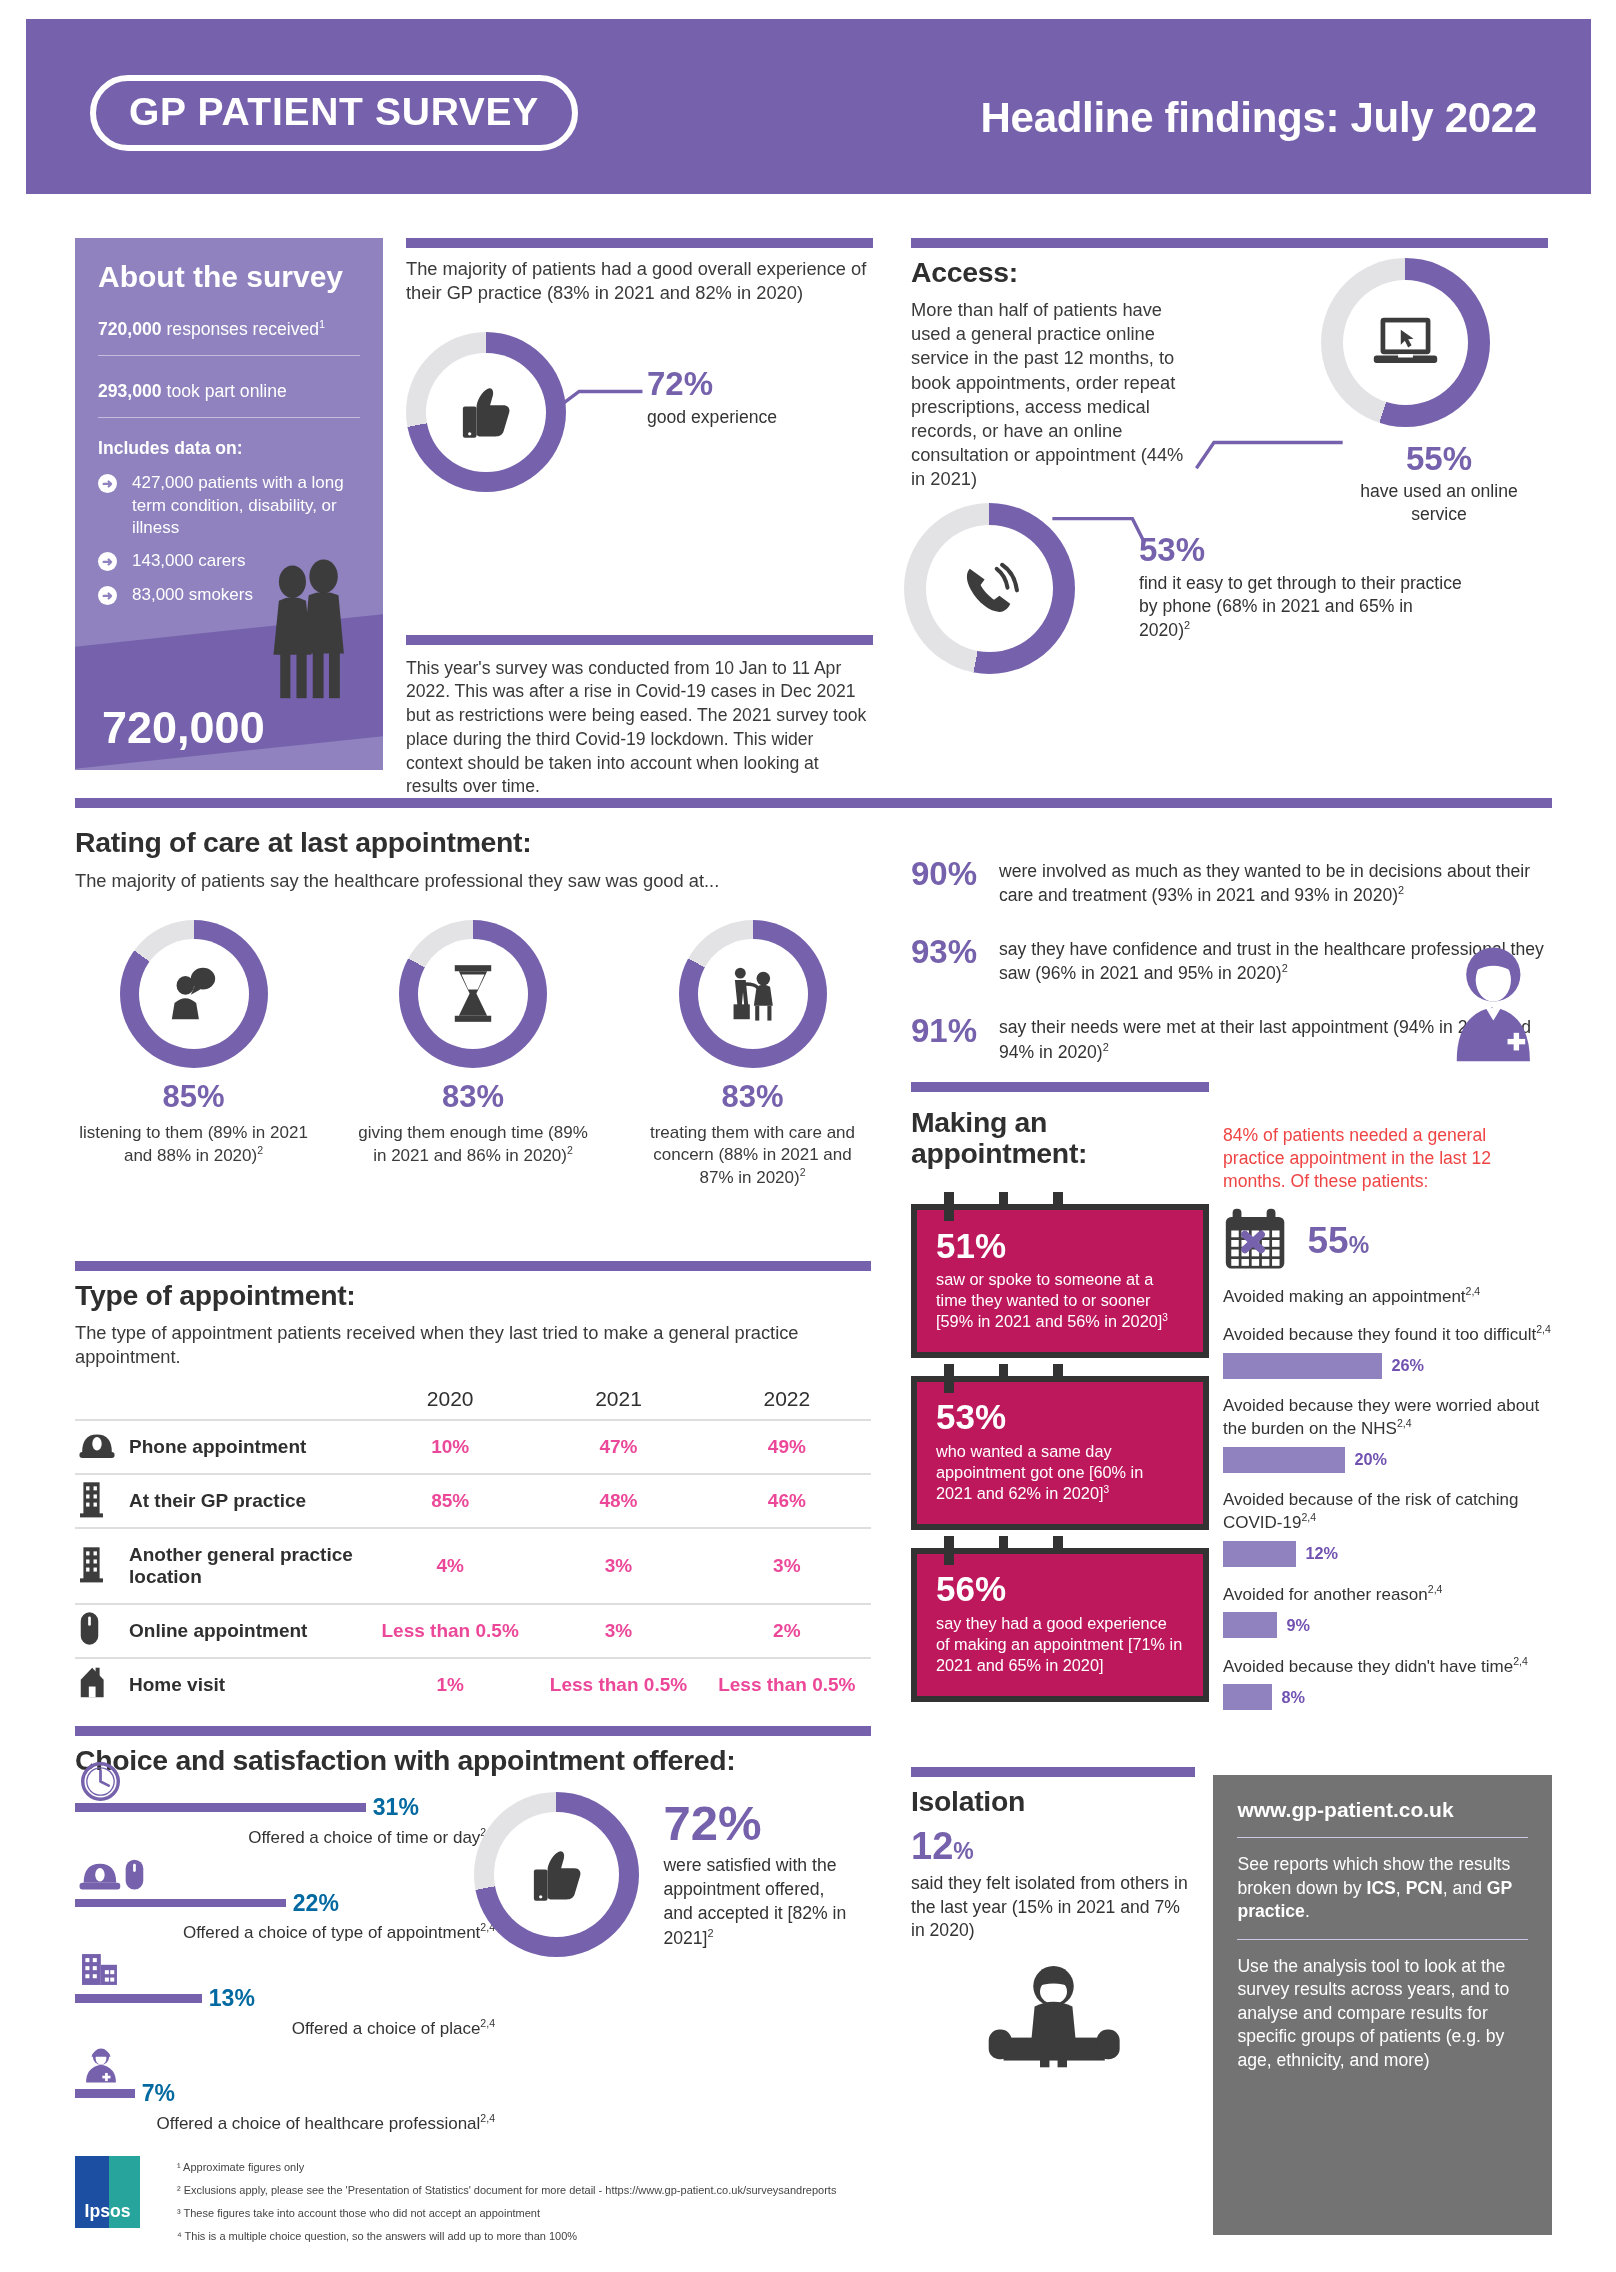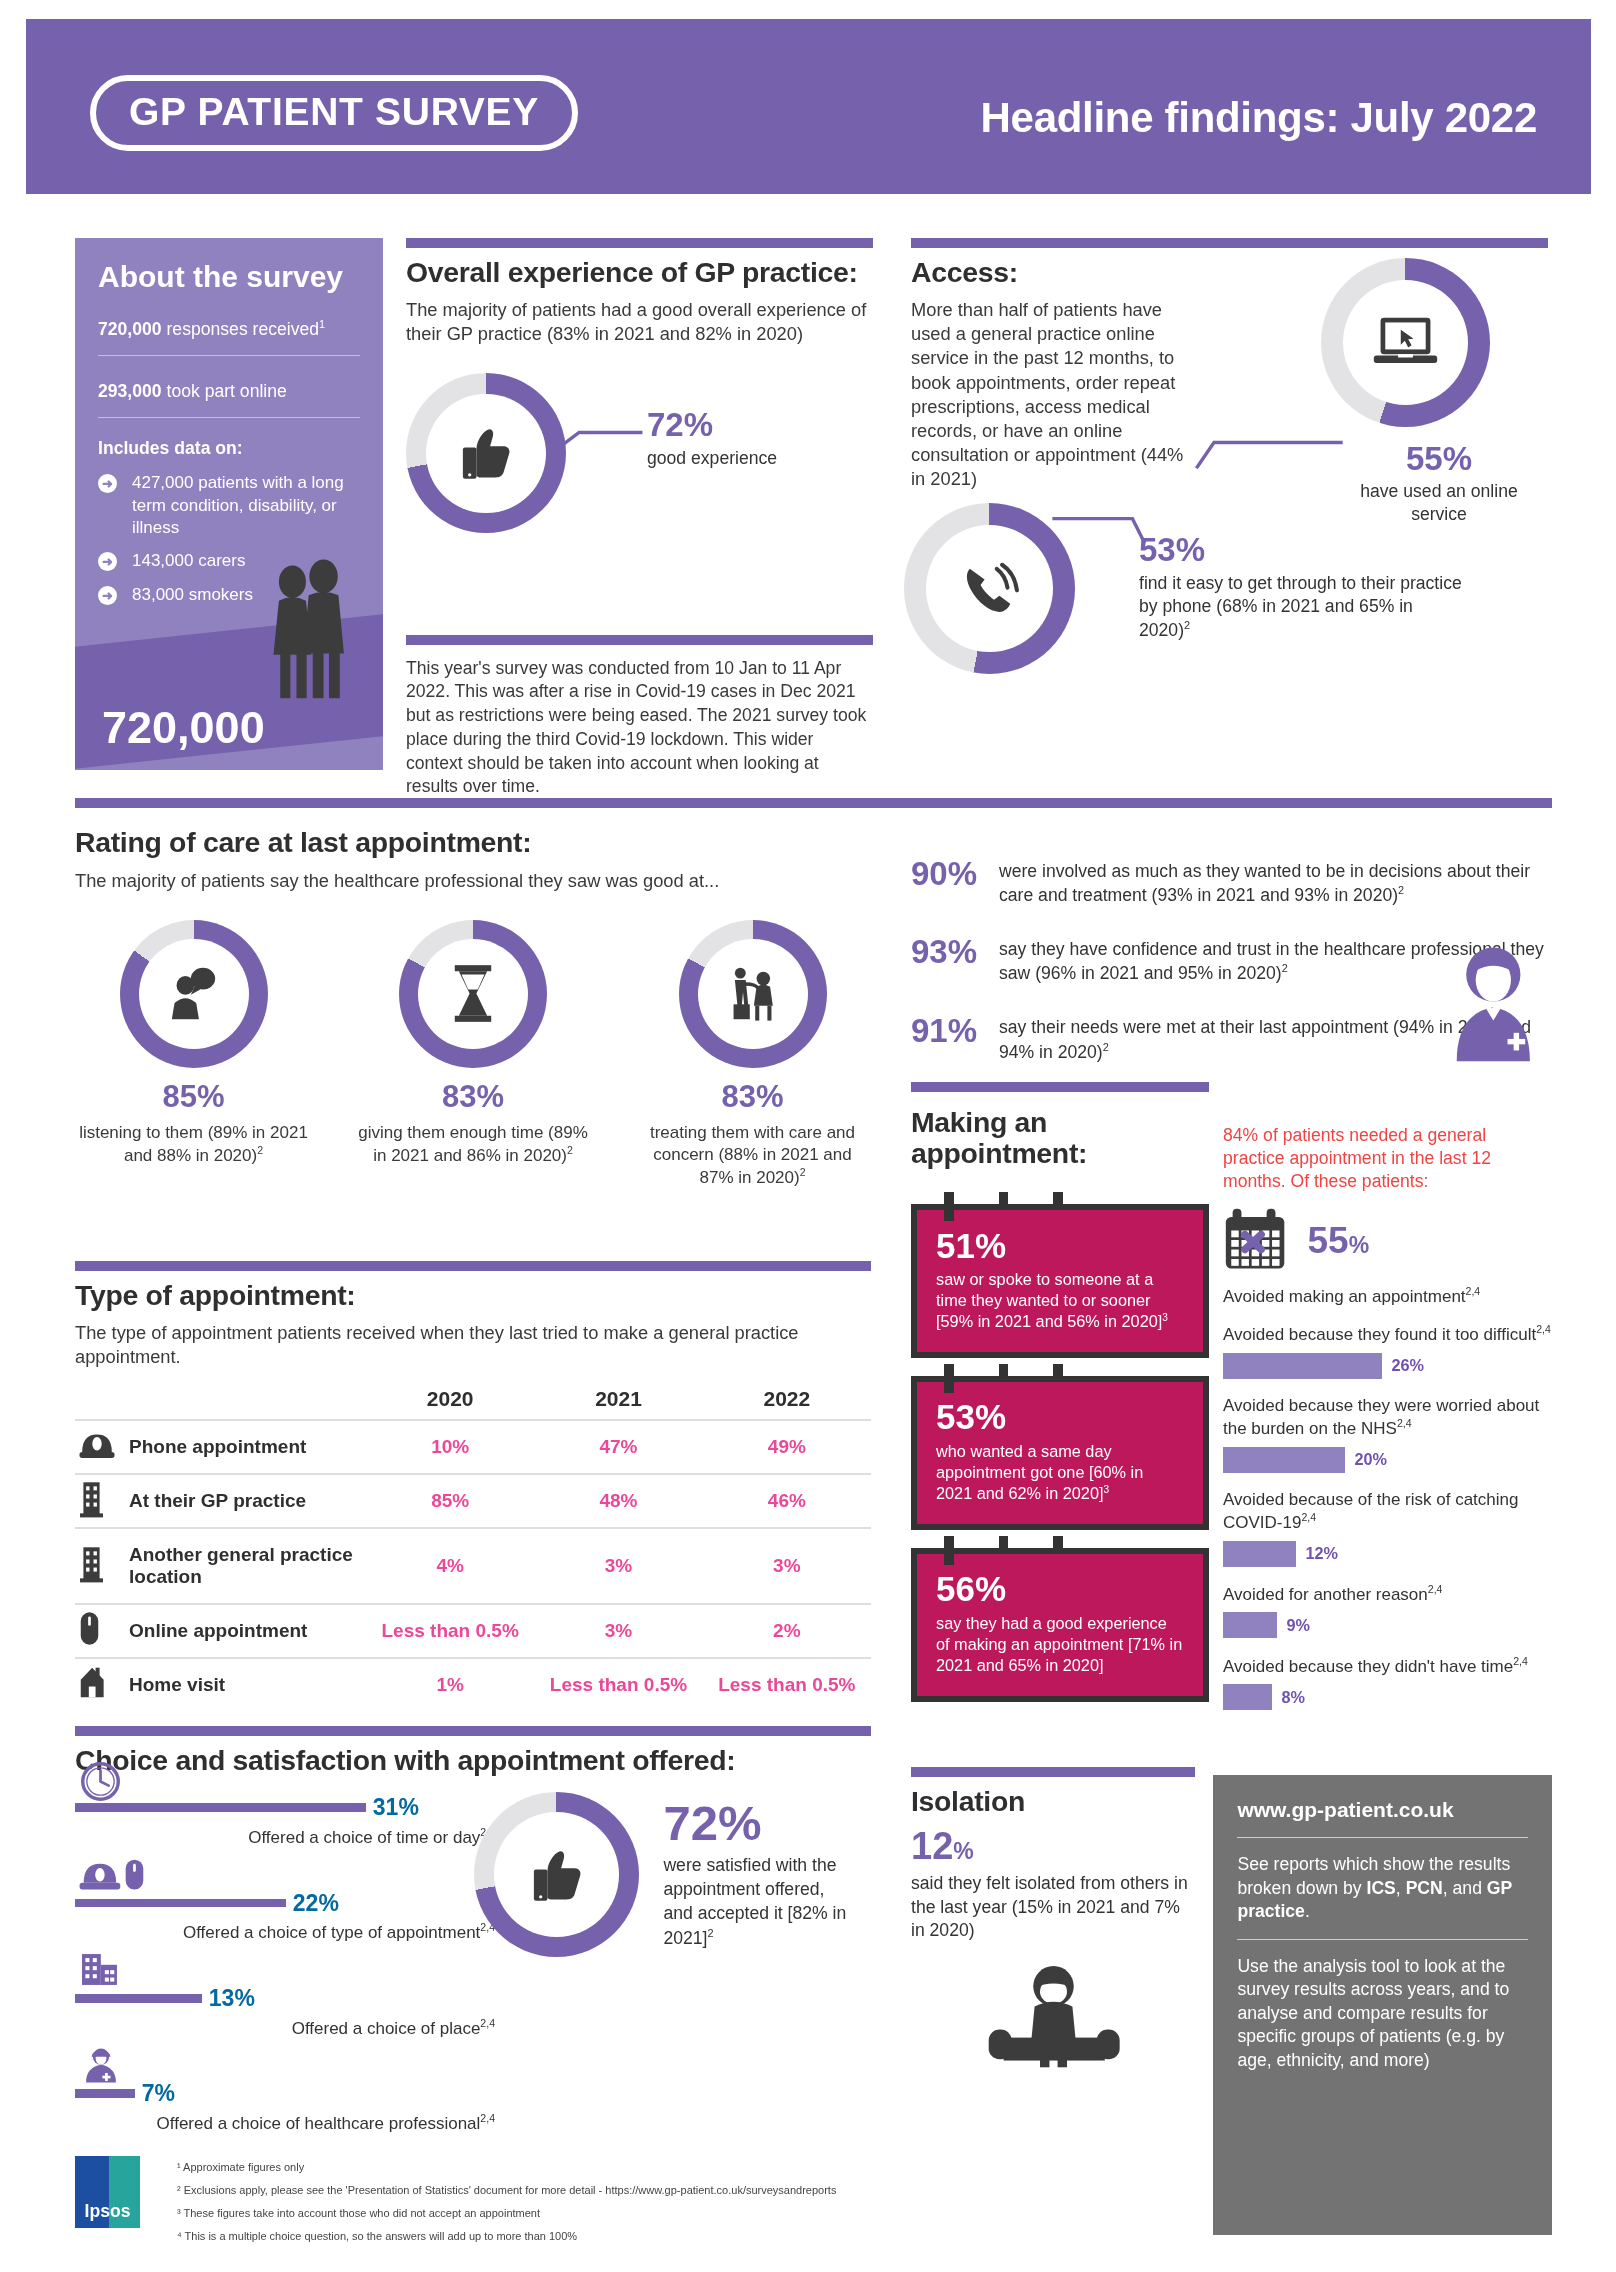--- a/index.html
+++ b/index.html
@@ -83,21 +83,21 @@
   .rating-item .pct { font-size: 31px; color:#7561ac; font-weight:bold; margin-top:11px; }
   .rating-item .lbl { font-size: 17px; color:#3a3a3a; line-height:1.3; margin-top:6.8px; }
 
   .stats3 { position:absolute; left:911px; top:857px; width:637px; }
   .stat-line { display:flex; align-items:flex-start; margin-bottom: 28.4px; }
   .stat-line .big { color:#7561ac; font-weight:bold; font-size:33px; width:88px; flex:0 0 88px; line-height:1; }
   .stat-line .txt { font-size:17.6px; line-height:1.32; color:#333; padding-top:2.7px; }
 
   .typeappt { position:absolute; left:75px; top:1261px; width:796px; }
   table.appt { width: 100%; border-collapse: collapse; margin-top: 17.6px; }
-  table.appt th { font-size: 21px; font-weight:bold; color:#2f2f2f; text-align:center; padding-bottom: 8.1px;}
+  table.appt th { font-size: 21px; font-weight:normal; color:#2f2f2f; text-align:center; padding-bottom: 8.1px;}
   table.appt th.lbl-h { text-align:left; }
   table.appt td { border-top: 2px solid #dedede; padding: 15px 0; font-size: 19px; }
   table.appt td.row-label { font-weight:bold; color:#2f2f2f; padding-left: 54px; position:relative; width: 291px;}
   table.appt td.val { text-align:center; color:#ec4899; font-weight:bold; }
   .row-icon { position:absolute; left:2.7px; top:50%; transform:translateY(-50%); }
 
   .making { position:absolute; left:911px; top:1082px; width:298px; }
   .mbox { border: 6.1px solid #333; background:#be185d; color:#fff; padding: 17.6px 19px 20.3px 19px; margin-bottom: 17.6px; position:relative;}
   .mbox .num { font-size: 35px; font-weight:bold; line-height:1; }
   .mbox .sub { font-size: 16.3px; line-height:1.28; margin-top:6.8px; }
@@ -191,21 +191,20 @@
     <ul>
       <li><span class="arrow-dot">➜</span><span>427,000 patients with a long term condition, disability, or illness</span></li>
       <li><span class="arrow-dot">➜</span><span>143,000 carers</span></li>
       <li><span class="arrow-dot">➜</span><span>83,000 smokers</span></li>
     </ul>
     <div class="bigfig">720,000</div>
   </div>
 
   <div class="overall">
     <div class="rule-small"></div>
-    <div class="sec-title">Overall experience of GP practice:</div>
     <div class="sec-body">The majority of patients had a good overall experience of their GP practice (83% in 2021 and 82% in 2020)</div>
 
     <div style="position:relative;margin-top:27px;height:169px;">
       <div class="donut" style="width:160px;height:160px;background:conic-gradient(#7561ac 0 72%, #e3e3e6 72% 100%);">
         <div class="hole" style="inset:20.3px;"></div>
         <div class="glyph">
           <svg width="68" height="68" viewBox="0 0 100 100">
             <path d="M36 42 L36 44 C36 33 44 20 52 16 C58 13 62 18 60 26 L56 40 L76 40 C82 40 86 45 84 51 L76 78 C74 84 70 86 64 86 L40 86 L36 84 Z" fill="#3c3c3c"></path>
             <rect x="16" y="42" width="20" height="46" rx="3" fill="#3c3c3c"></rect>
             <circle cx="26" cy="82" r="2.4" fill="#fff"></circle>

